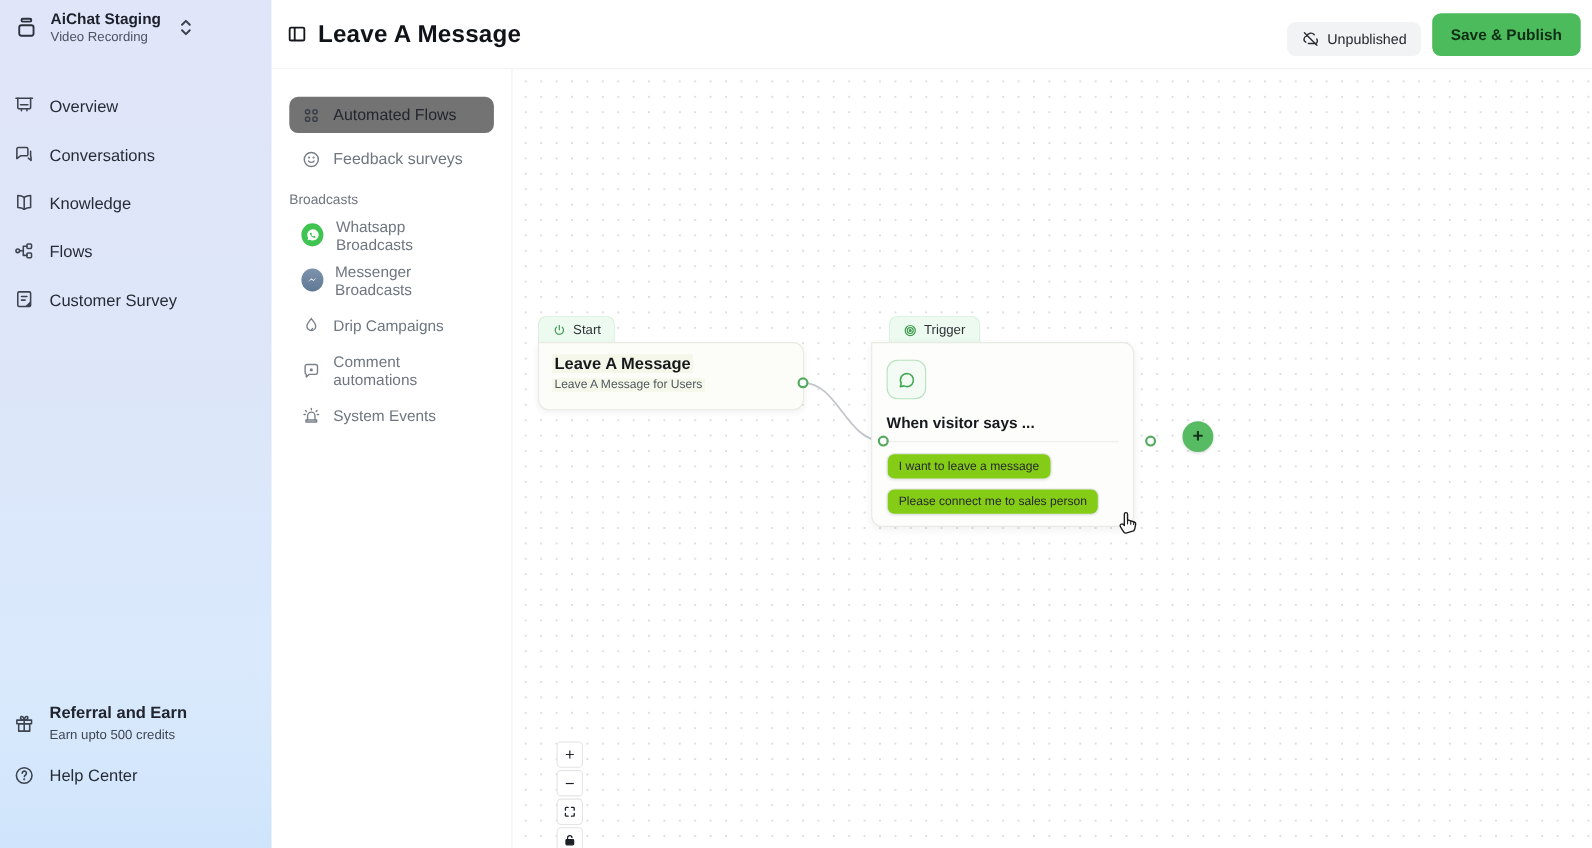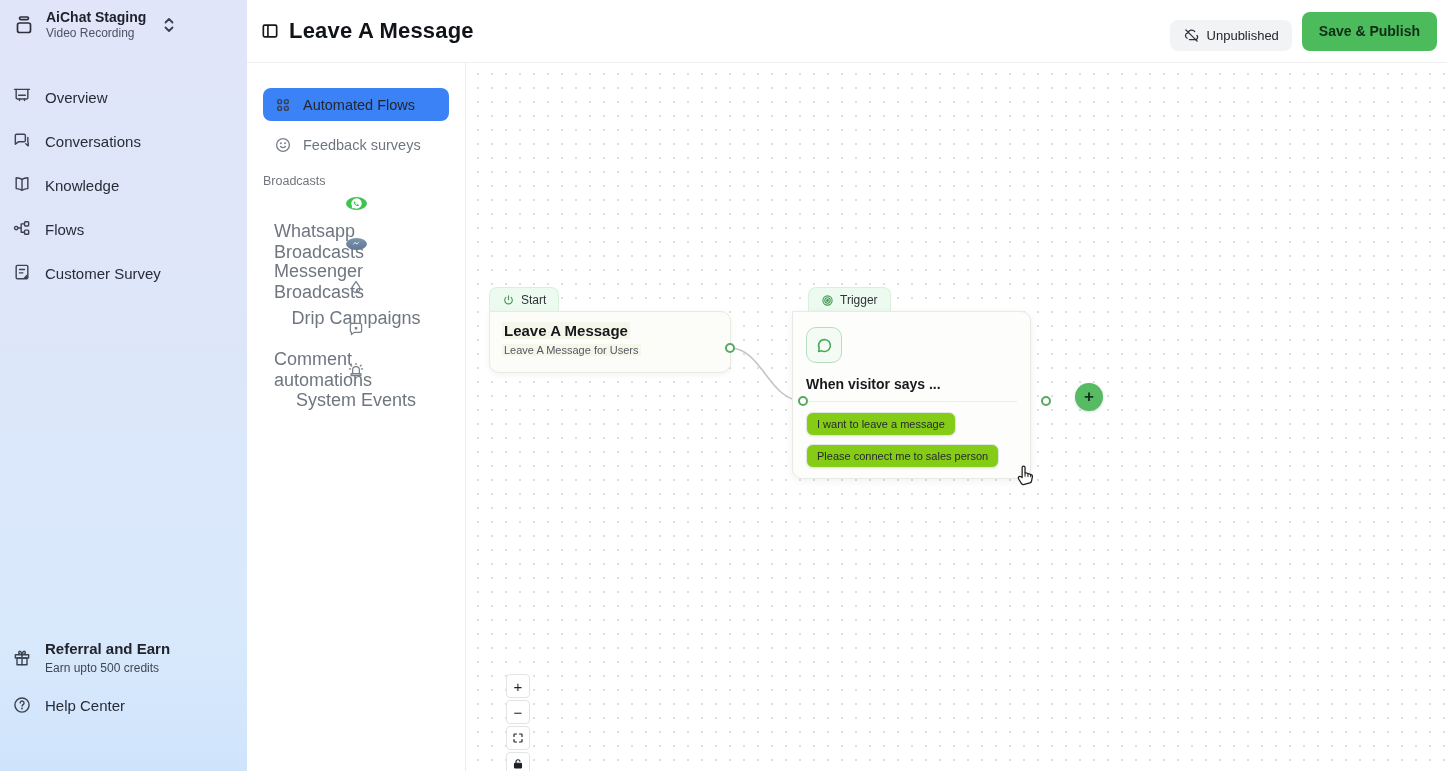--- a/index.html
+++ b/index.html
@@ -36,25 +36,25 @@
   .pill .ic { color:#2a2e35; }
   .publish-btn { height:39px; padding:0 17px; background:#4cbb5c; border:none; border-radius:8px;
     font-family:"Liberation Sans",sans-serif; font-size:14px; font-weight:bold; color:#0f2e15; cursor:pointer; }
 
   
   .flows-panel { position:absolute; left:247px; top:63px; width:219px; height:708px; background:#fff;
     border-right:1px solid #ebedef; padding-top:25px; }
   .fp-item { height:33px; margin:0 16px 7px; padding:0 11px; display:flex; align-items:center; gap:11px;
     border-radius:8px; font-size:14.5px; color:#6f7680; cursor:pointer; }
   .fp-item .ic { color:#7a808a; }
-  .fp-item.active { background:#3b82f6; color:#23262e; }
+  .fp-item.active { background:#737373; color:#23262e; }
   .fp-item.active .ic { color:#3a3f49; }
   .fp-section { margin:13px 16px 9px; font-size:12.5px; color:#70757e; }
   .fp-bitem { height:33px; margin:0 16px 8px; padding:0 11px; display:flex; align-items:center; gap:11px;
-    font-size:18px; color:#6f7680; cursor:pointer; border-radius:8px;flex-direction:column; }
+    font-size:14px; color:#6f7680; cursor:pointer; border-radius:8px; }
   .badge-wa { width:21px; height:21px; border-radius:50%; background:#3fc351; display:flex; align-items:center; justify-content:center; color:#fff; }
   .badge-ms { width:21px; height:21px; border-radius:50%; background:linear-gradient(180deg,#7d93ad 0%,#5f7894 100%); display:flex; align-items:center; justify-content:center; color:#fff; }
   .fp-bitem .ic { color:#7a808a; }
 
   
   .canvas { position:absolute; left:466px; top:64px; width:981px; height:707px; overflow:hidden; background:#fff;
     background-image:radial-gradient(circle,#dcdee1 1px,transparent 1.3px); background-size:14px 14px; background-position:5px 3px; }
   .node-tab { position:absolute; height:25px; display:flex; align-items:center; gap:6px; padding:0 12px;
     background:#edfaf0; border:1px solid #d8f0dd; border-bottom:none; border-radius:8px 8px 0 0; font-size:12px; color:#2f3338; cursor:pointer; }
   .node-tab .ic { color:#3f9a50; }

